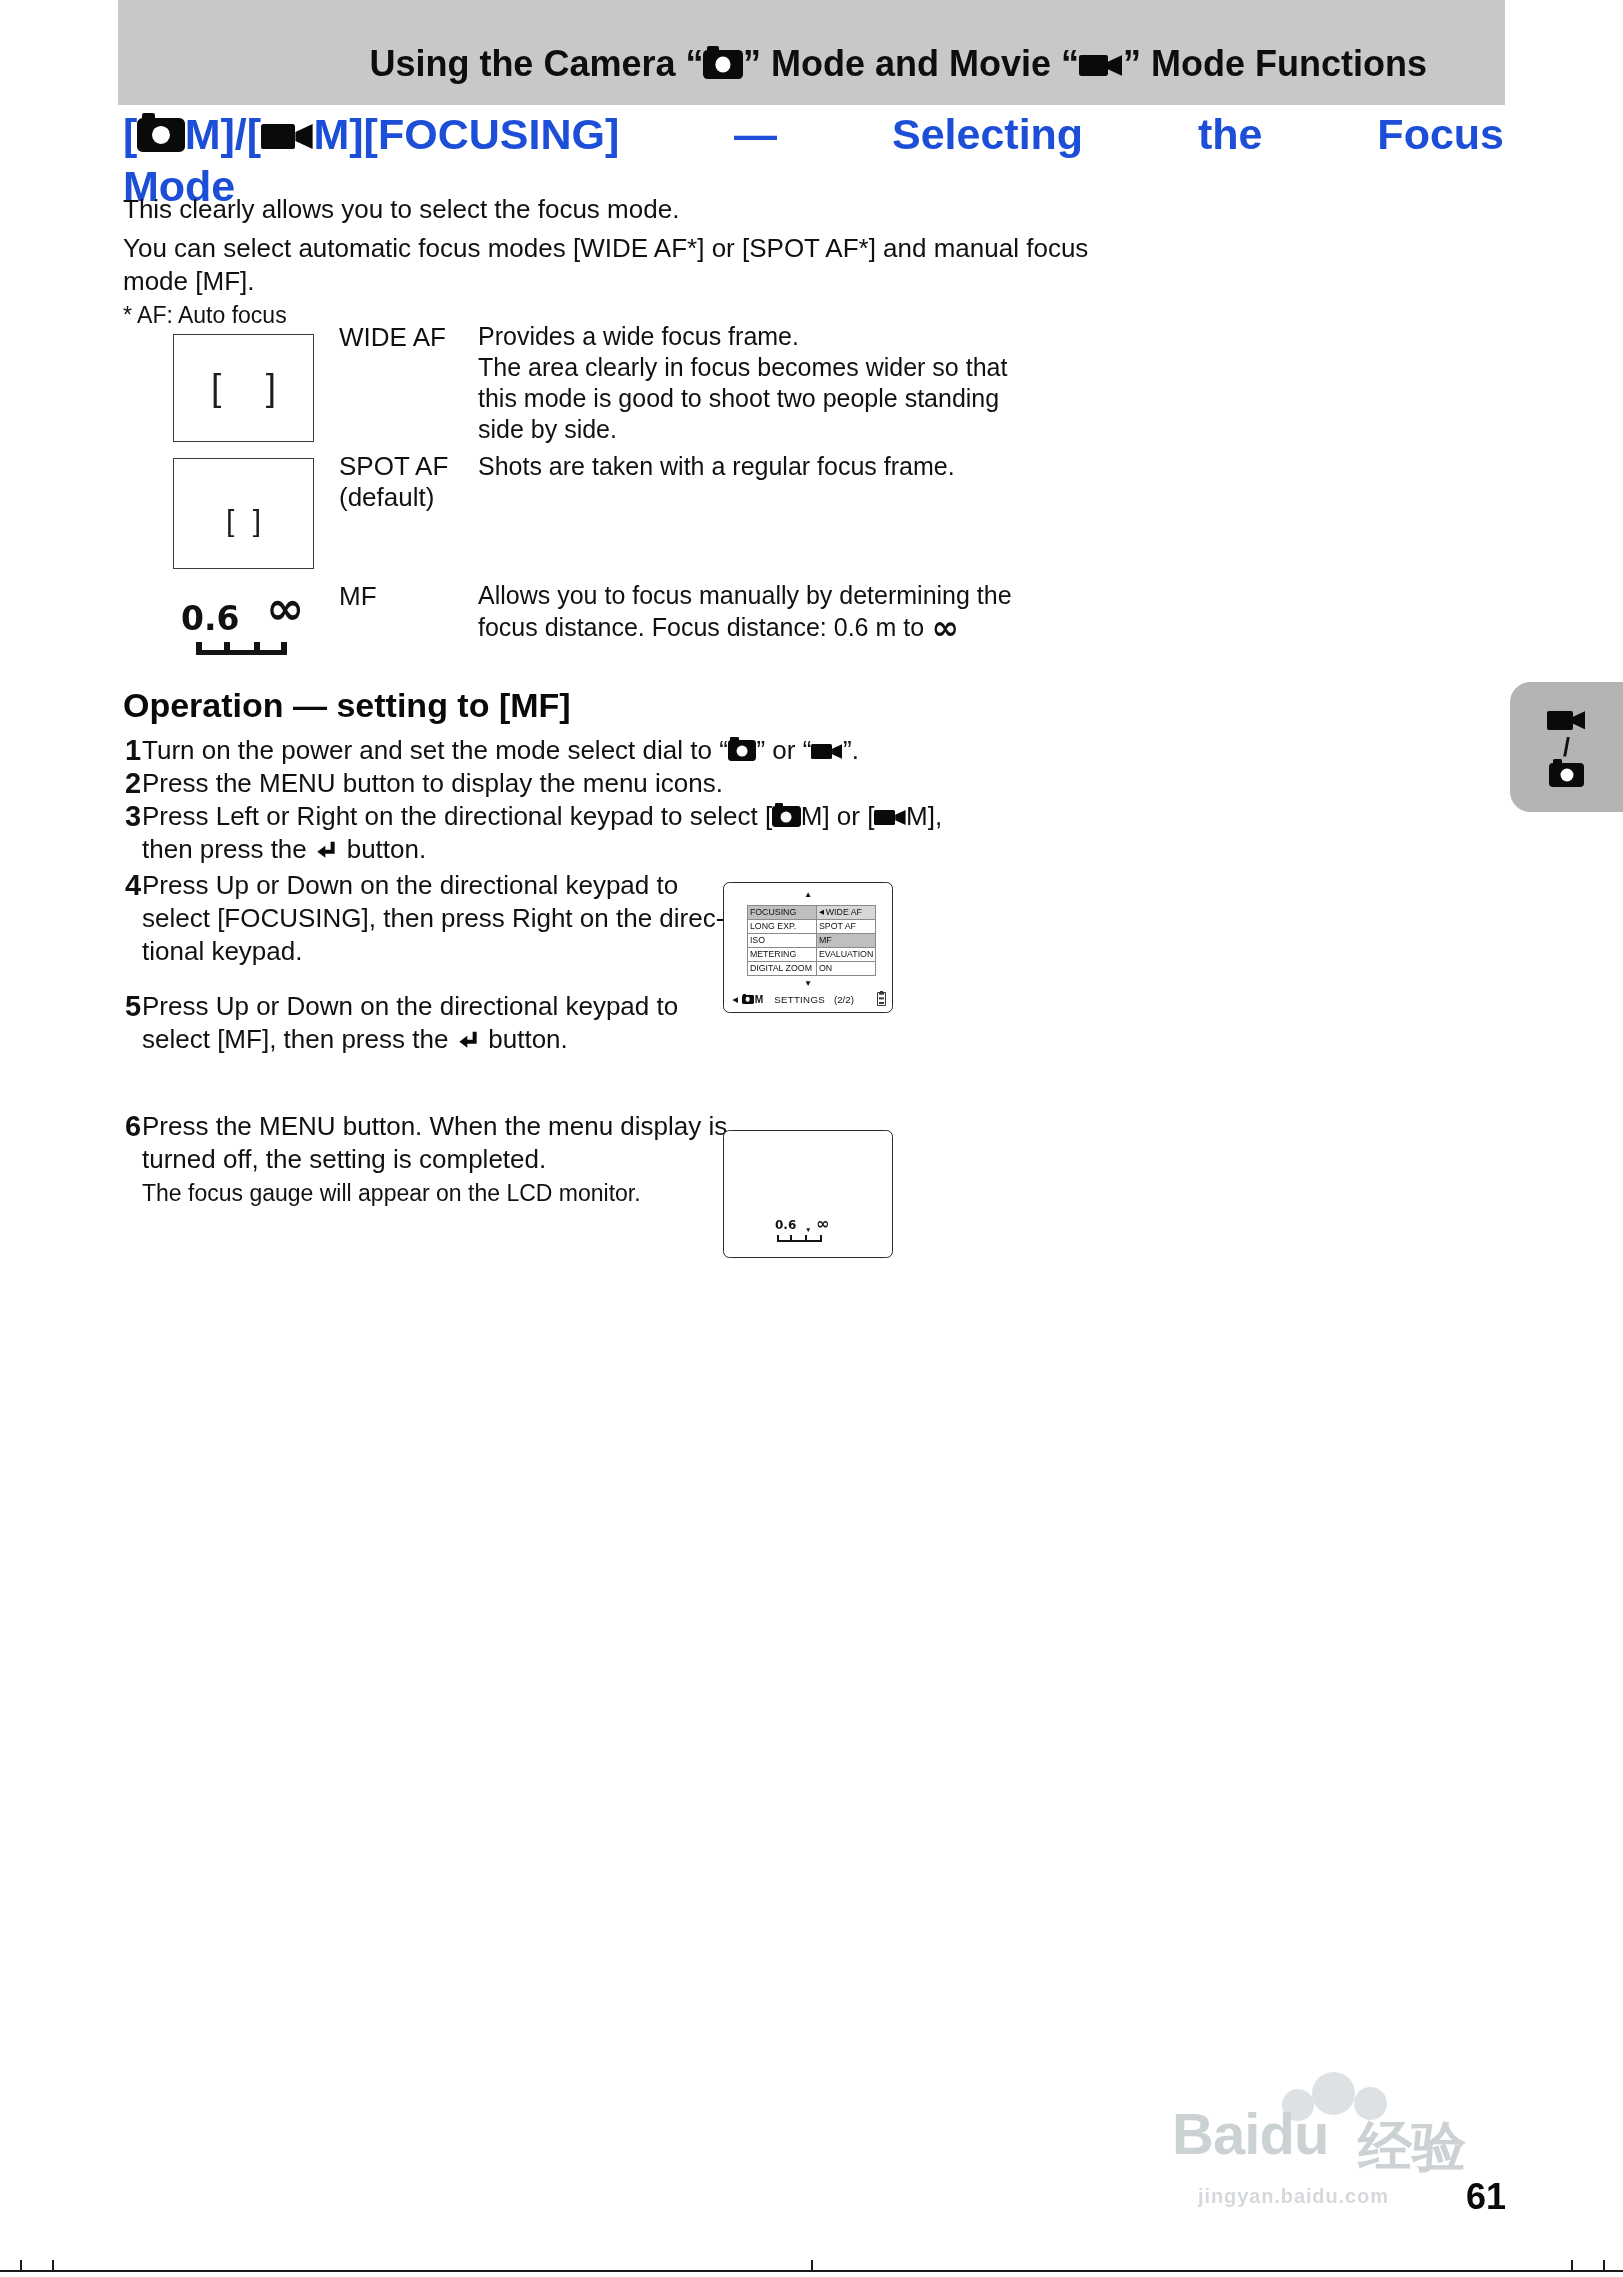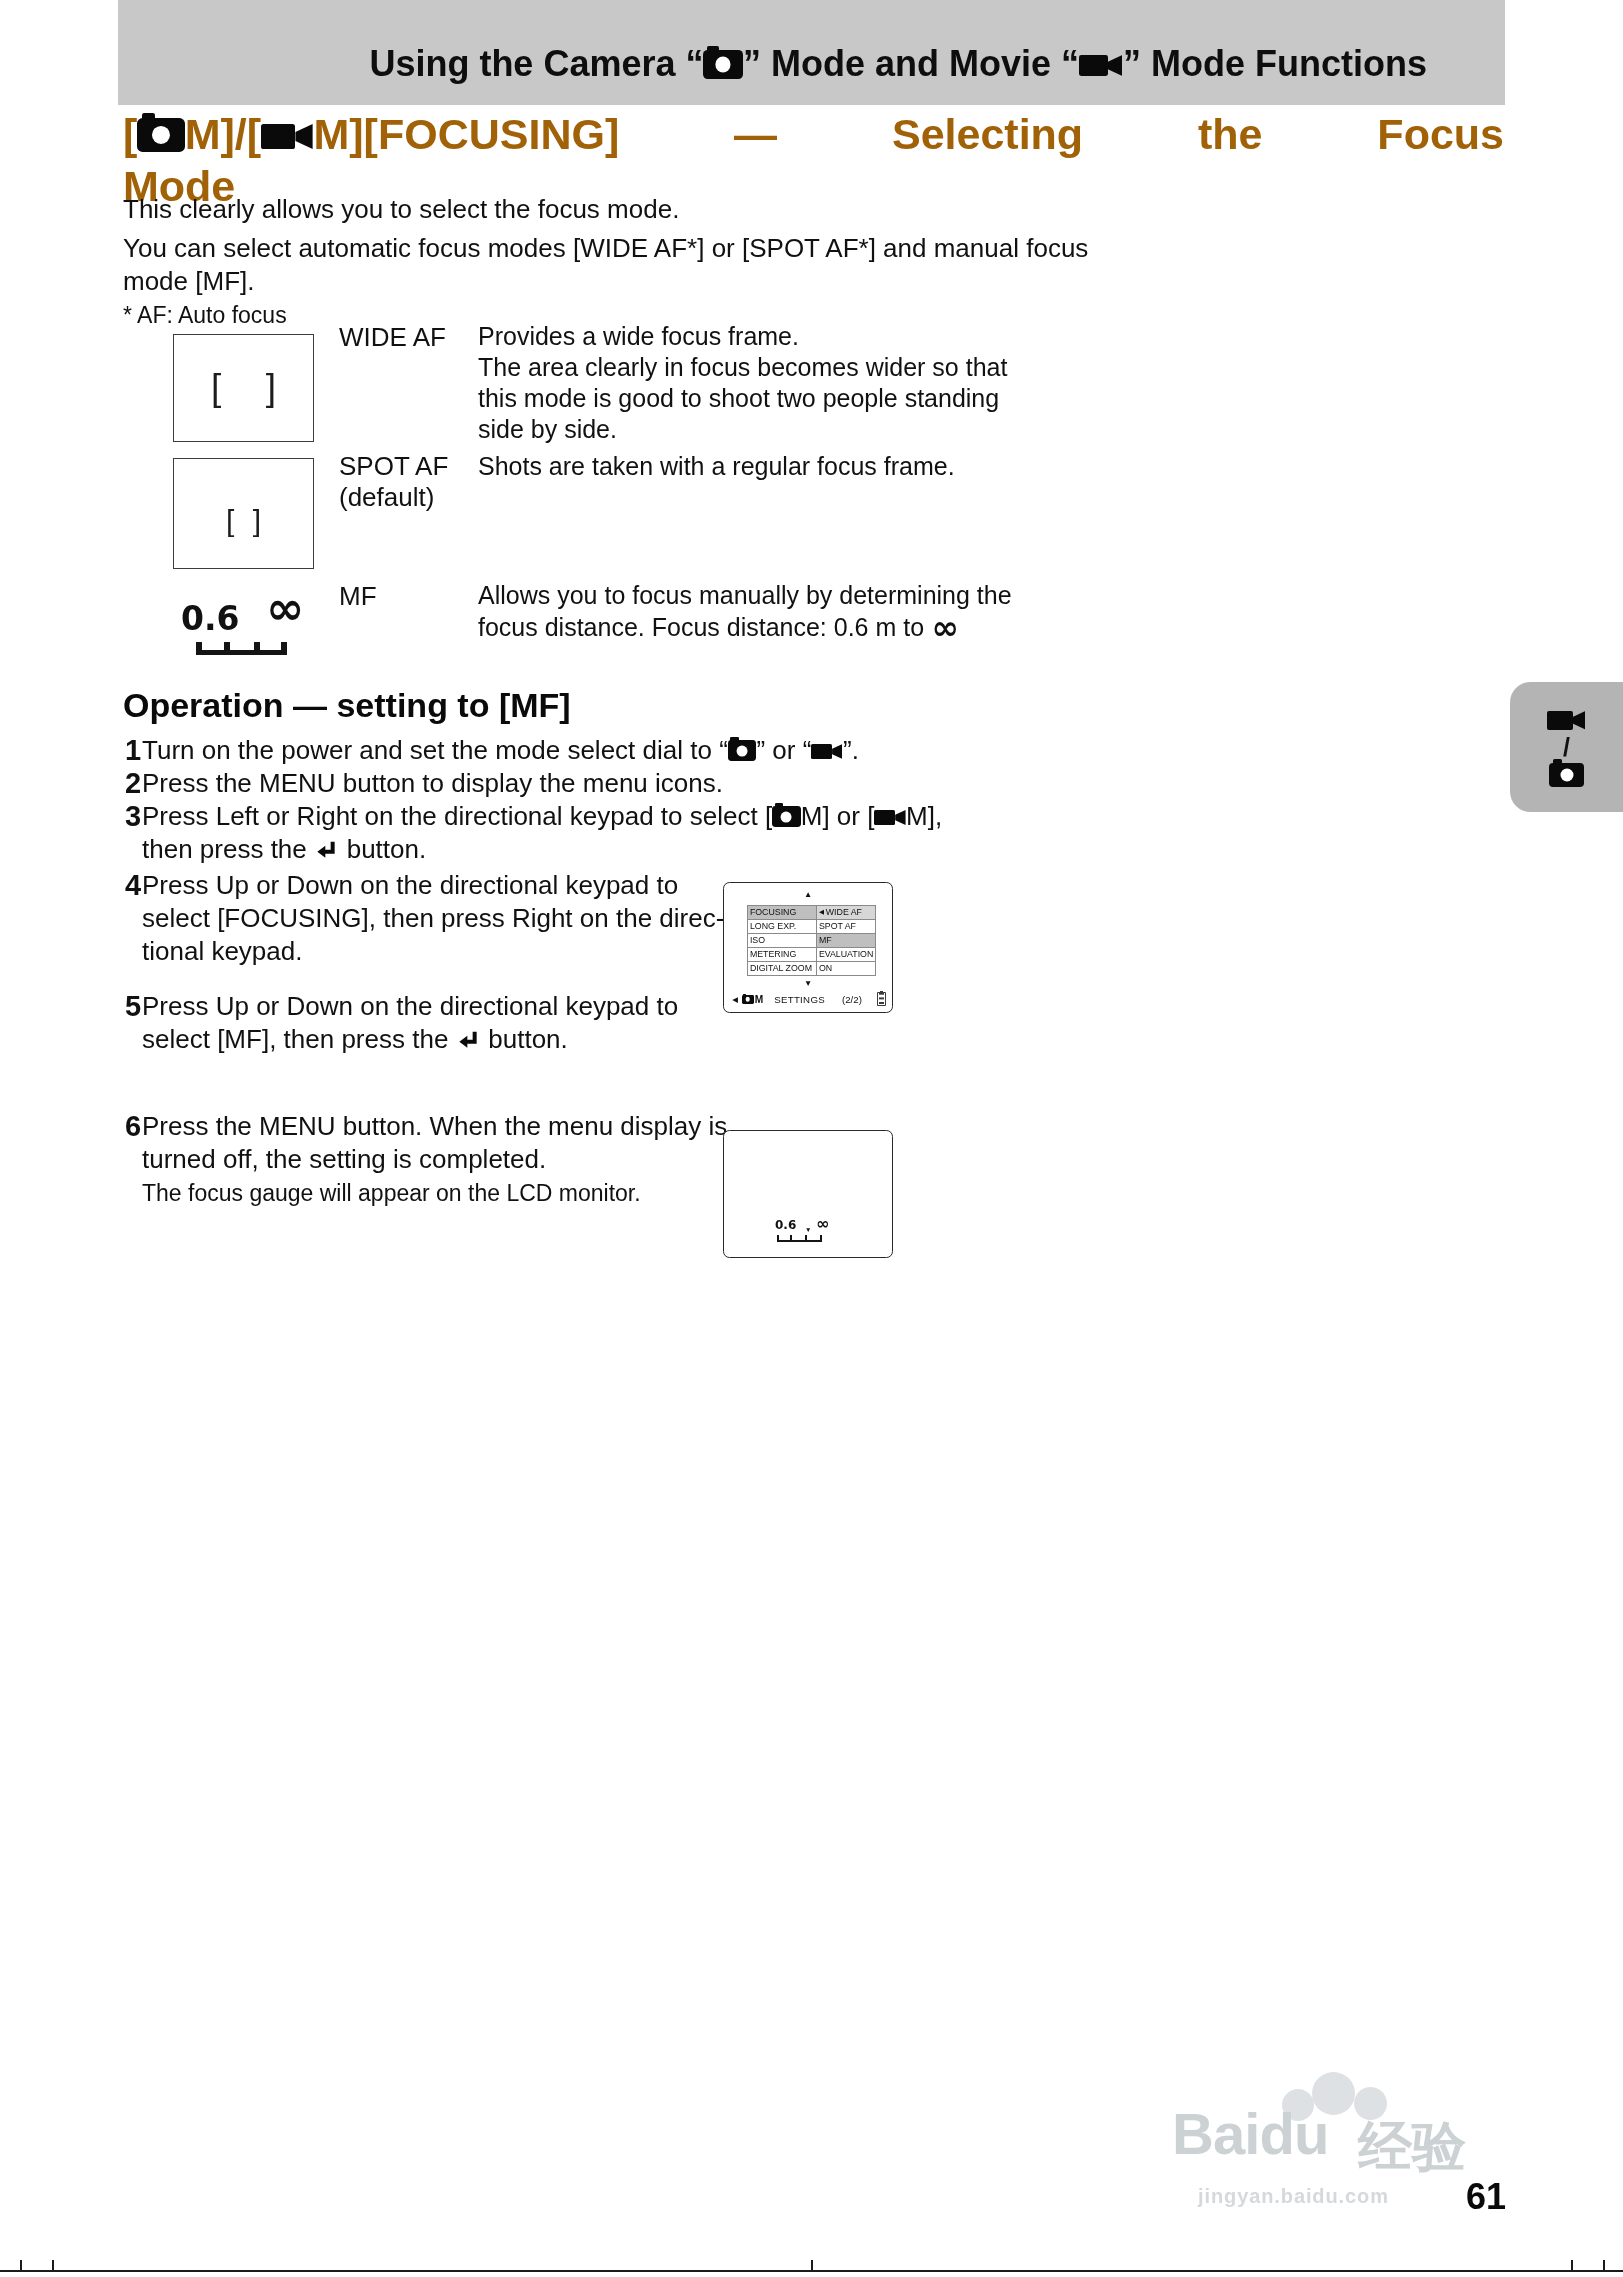--- a/index.html
+++ b/index.html
@@ -15,21 +15,21 @@
   .icam::before{content:"";position:absolute;top:-0.11em;left:0.1em;width:0.32em;height:0.13em;background:#0a0a0a;border-radius:0.05em 0.05em 0 0}
   .icam::after{content:"";position:absolute;top:50%;left:50%;width:0.42em;height:0.42em;background:#fff;border-radius:50%;transform:translate(-50%,-50%)}
   .imov{display:inline-block;position:relative;width:1.22em;height:0.8em;vertical-align:-0.08em}
   .imov::before{content:"";position:absolute;left:0;top:0.14em;width:0.8em;height:0.58em;background:#0a0a0a;border-radius:0.06em}
   .imov::after{content:"";position:absolute;left:0.8em;top:0.14em;width:0.4em;height:0.58em;background:#0a0a0a;clip-path:polygon(0 32%,100% 0,100% 100%,0 68%)}
   .iret{display:inline-block;width:0.82em;height:0.82em;margin:0 9.3px;vertical-align:-0.1em}
   .iret svg{display:block;width:100%;height:100%}
   .iret path{fill:#0a0a0a}
 
   
-  .doc-title{position:absolute;left:123px;top:108px;width:1381px;font-weight:bold;font-size:43px;line-height:52px;color:#a16207}
+  .doc-title{position:absolute;left:123px;top:108px;width:1381px;font-weight:bold;font-size:43px;line-height:52px;color:#1d4ed8}
   .title-l1{text-align:justify;text-align-last:justify}
 
   
   .intro{position:absolute;left:123px;top:193px;width:1391px;font-size:26px;line-height:33px}
   .intro .p1{margin-bottom:5.6px}
   .footnote{margin-top:1.9px;font-size:23px}
 
   
   .frame-box{position:absolute;border:1.9px solid #3c3c3c;background:#fff}
   .fb-wide{left:173px;top:334px;width:141px;height:108px}
@@ -70,21 +70,21 @@
   td.ml{width:69px}
   td.mv{width:56px}
   .hl{background:#bfbfbf}
   .r1v{background:#d7d7d7}
   .va{font-size:6.5px;margin-right:1.9px;vertical-align:0.9px}
   .menu-footer{position:absolute;left:8.3px;right:6.5px;top:107px;height:18.6px;display:flex;align-items:center;font-size:9.7px}
   .mf-arrow{font-size:7.4px;margin-right:3.7px}
   .mf-cam{font-size:11px}
   .mf-m{font-weight:bold;font-size:10.2px;margin-left:0.9px}
   .mf-settings{margin-left:11px;letter-spacing:0.3px}
-  .mf-page{margin-left:17px}
+  .mf-page{margin-left:9px}
   .ibatt{margin-left:auto;position:relative;width:8.3px;height:14px;border:0.9px solid #3a3a3a;border-radius:0.9px}
   .ibatt::before{content:"";position:absolute;top:-2.8px;left:1.9px;width:2.8px;height:1.9px;background:#3a3a3a}
   .ibatt::after{content:"";position:absolute;left:0.9px;bottom:0.9px;width:4.6px;height:2.8px;background:#3a3a3a;box-shadow:0 -4.6px 0 #3a3a3a,0 -9.3px 0 #3a3a3a}
 
   
   .lcd-screen{position:absolute;left:723px;top:1130px;width:170px;height:128px;border:1.9px solid #2a2a2a;border-radius:6.5px;background:#fff}
   .lcd-near{position:absolute;left:51px;top:87px;font-size:12px;font-weight:bold;font-family:"DejaVu Sans",sans-serif}
   .lcd-marker{position:absolute;left:81px;top:95px;font-size:6.5px}
   .lcd-far{position:absolute;left:92px;top:83px;font-size:16px;font-weight:bold;font-family:"DejaVu Sans",sans-serif}
   .ruler-sm{left:53px;top:104px;width:45px;height:7.4px;border-bottom:2.8px solid #141414}

